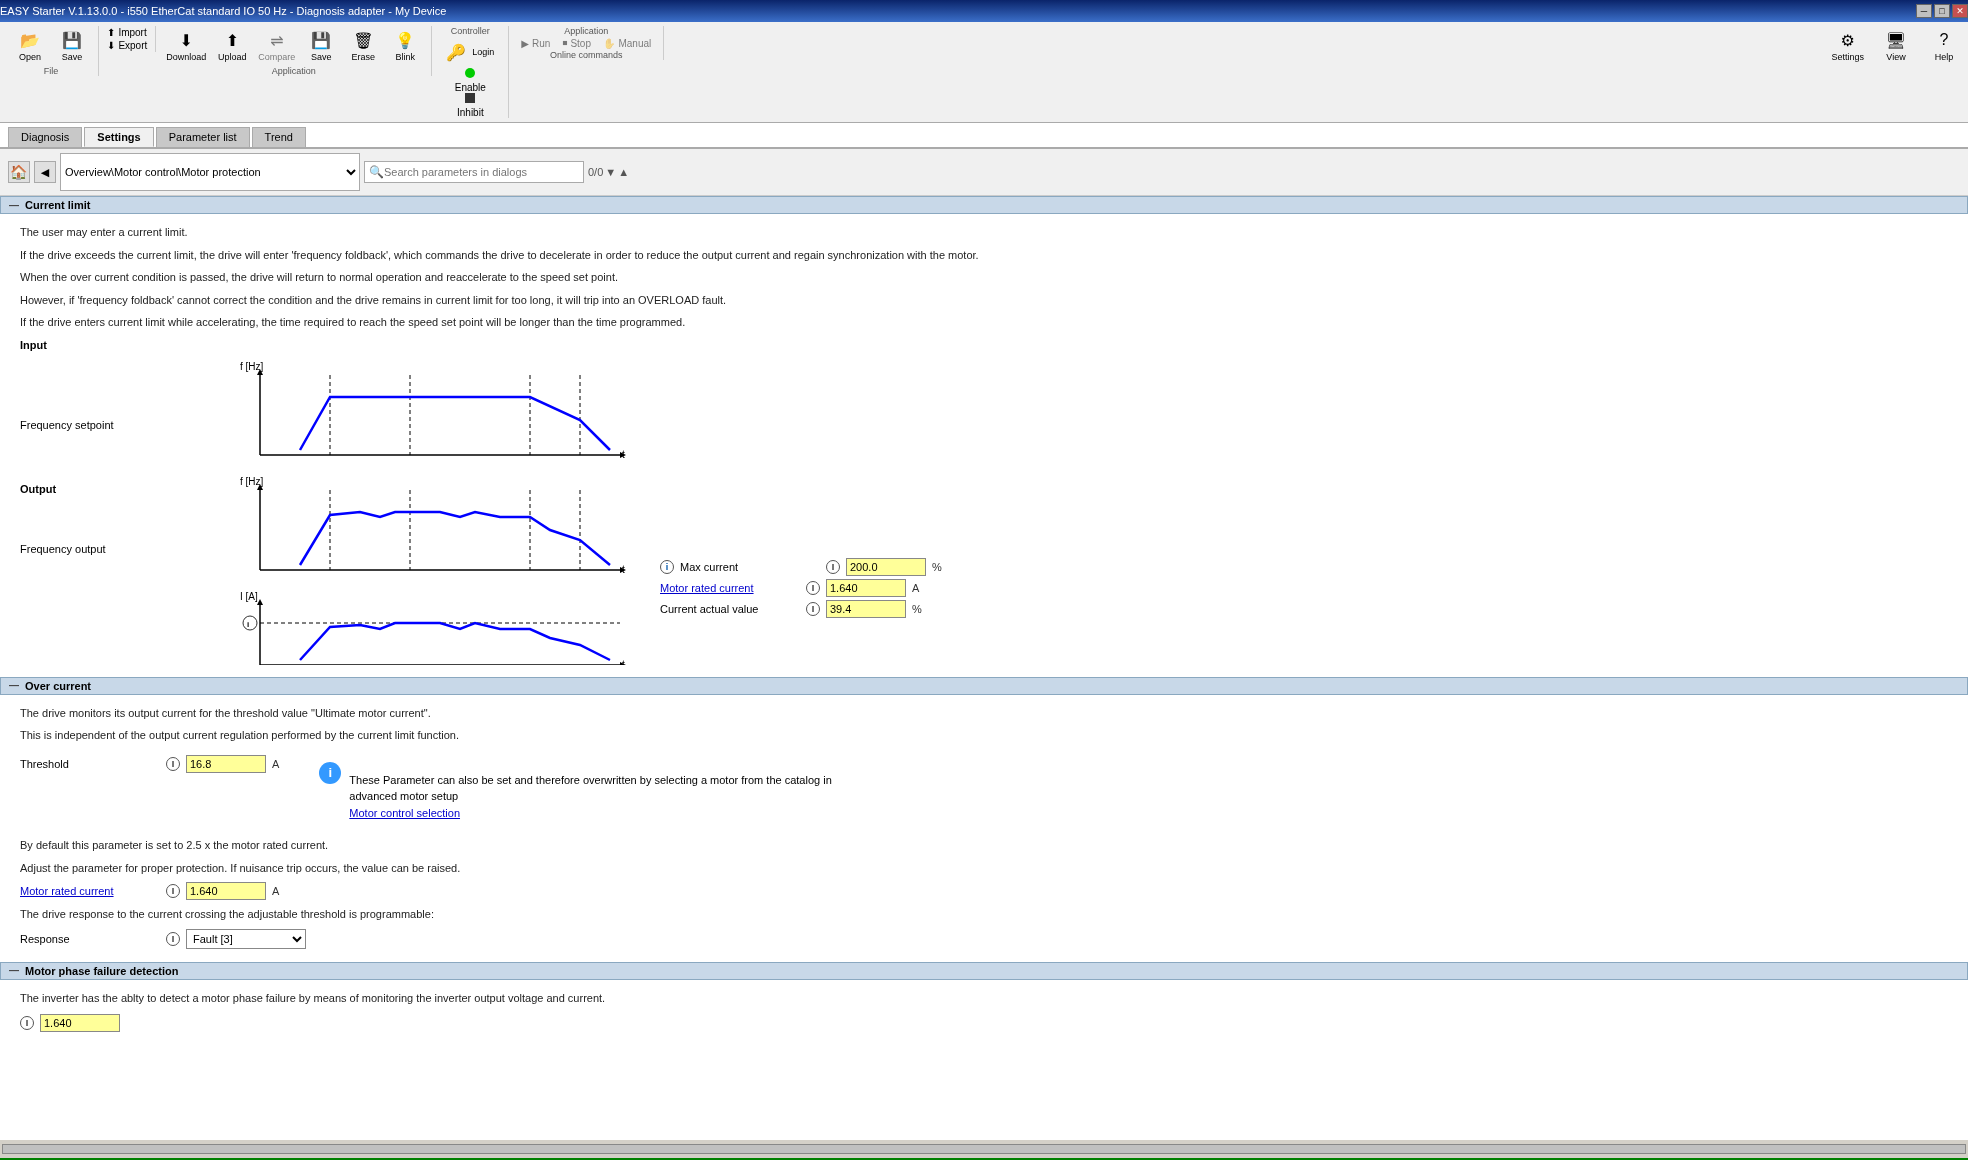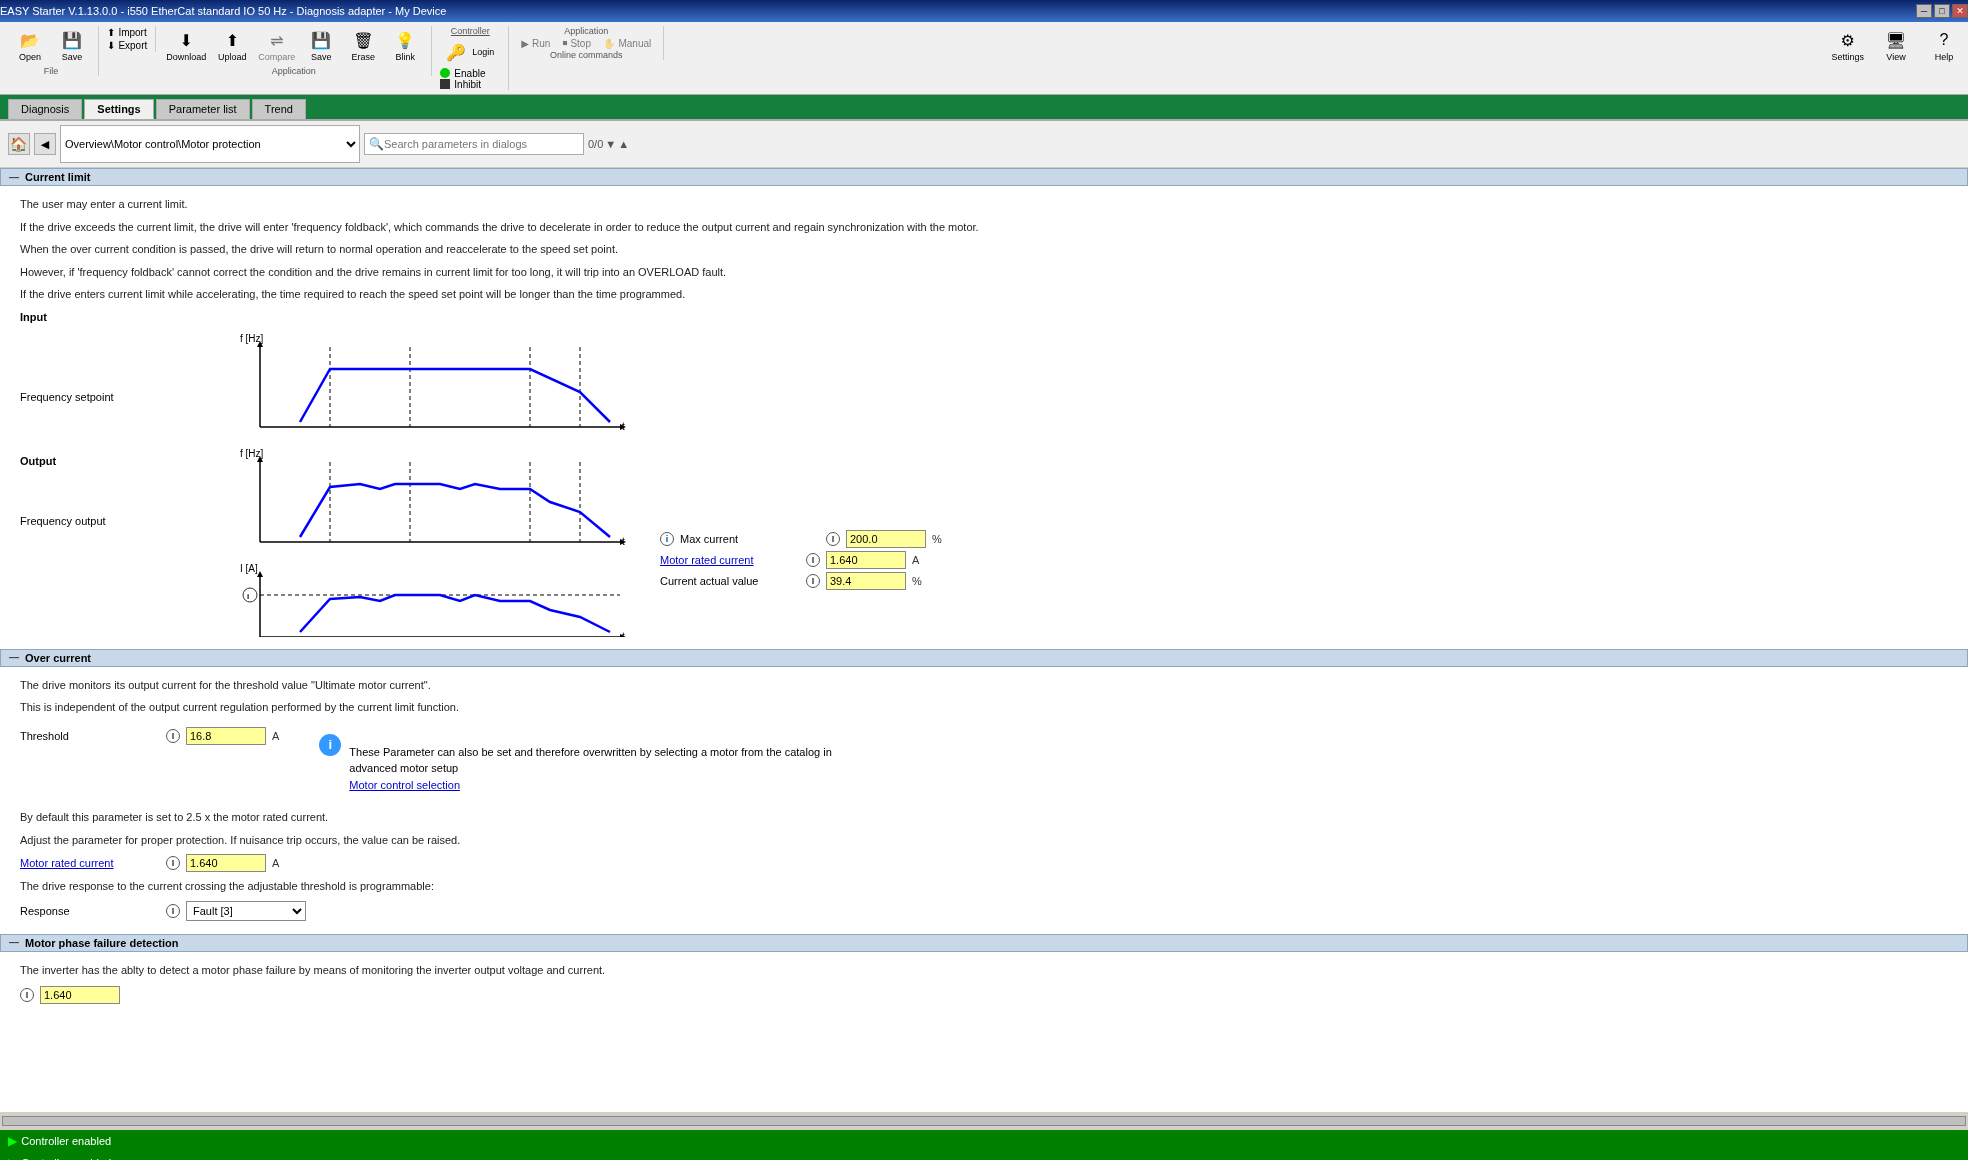--- a/index.html
+++ b/index.html
@@ -18,21 +18,21 @@
     .toolbar-group-label { font-size: 9px; color: #555; margin-top: 2px; }
     .toolbar-group-btns { display: flex; gap: 2px; }
     .tb-btn { display: flex; flex-direction: column; align-items: center; cursor: pointer; padding: 2px 4px; font-size: 10px; min-width: 40px; }
     .tb-icon { width: 24px; height: 24px; display: flex; align-items: center; justify-content: center; font-size: 16px; }
     .tb-label { font-size: 9px; text-align: center; }
     .tb-btn-sm { display: flex; align-items: center; gap: 3px; cursor: pointer; padding: 1px 4px; font-size: 10px; }
     .green-circle { width: 10px; height: 10px; background: #00cc00; border-radius: 50%; display: inline-block; }
     .black-sq { width: 10px; height: 10px; background: #333; display: inline-block; }
 
     
-    #tabs { display: flex; background: #15803d; border-bottom: 2px solid #aaa; padding-top: 4px; padding-left: 8px; gap: 2px; }
+    #tabs { display: flex; background: #ffffff; border-bottom: 2px solid #aaa; padding-top: 4px; padding-left: 8px; gap: 2px; }
     .tab { padding: 3px 12px; background: #c8c8c8; border: 1px solid #aaa; border-bottom: none; cursor: pointer; font-size: 11px; }
     .tab.active { background: #f0f0f0; border-bottom: 1px solid #f0f0f0; font-weight: bold; }
 
     
     #nav-bar { display: flex; align-items: center; gap: 4px; padding: 4px 8px; background: #f0f0f0; border-bottom: 1px solid #ccc; }
     #nav-bar .home-btn { width: 22px; height: 22px; background: #e0e0e0; border: 1px solid #aaa; display: flex; align-items: center; justify-content: center; cursor: pointer; font-size: 14px; }
     #nav-bar .back-btn { width: 22px; height: 22px; background: #e0e0e0; border: 1px solid #aaa; display: flex; align-items: center; justify-content: center; cursor: pointer; }
     #nav-bar select { height: 38px; font-size: 11px; border: 1px solid #aaa; background: white; width: 300px; }
     #nav-bar .search-box { display: flex; align-items: center; border: 1px solid #aaa; background: white; padding: 1px 4px; height: 22px; width: 220px; }
     #nav-bar .search-box input { border: none; outline: none; font-size: 11px; color: #999; width: 180px; }
@@ -74,21 +74,21 @@
     
     .info-box { display: flex; gap: 8px; align-items: flex-start; margin: 8px 0; }
     .info-circle { width: 22px; height: 22px; border-radius: 50%; background: #3399ff; color: white; display: flex; align-items: center; justify-content: center; font-size: 13px; font-weight: bold; flex-shrink: 0; margin-top: 2px; }
     .info-text { font-size: 11px; line-height: 1.5; margin-top: 12px; }
     .toolbar-right { margin-left: auto; display: flex; align-items: center; gap: 8px; }
 
     .online-group { display: flex; flex-direction: column; padding: 0 8px; }
     .online-btns { display: flex; gap: 4px; align-items: center; }
 
     .ctrl-group { display: flex; flex-direction: column; }
-    .ctrl-row { display: flex; align-items: flex-start; gap: 2px; }
+    .ctrl-row { display: flex; align-items: center; gap: 2px; flex-direction: column; }
   </style>
 </head>
 <body>
 
 <div id="title-bar">
   <span>EASY Starter V.1.13.0.0 - i550 EtherCat standard IO 50 Hz - Diagnosis adapter - My Device</span>
   <div class="controls">
     <div class="win-btn">─</div>
     <div class="win-btn">□</div>
     <div class="win-btn close">✕</div>
@@ -147,21 +147,21 @@
         </div>
         <div class="tb-btn">
           <div class="tb-icon">💡</div>
           <div class="tb-label">Blink</div>
         </div>
       </div>
       <div class="toolbar-group-label">Application</div>
     </div>
 
     <div style="display:flex; flex-direction:column; padding: 0 8px; border-right:1px solid #ccc;">
-      <div style="font-size:9px; color:#555; text-align:center; margin-bottom:2px;text-decoration:underline;">Controller</div>
+      <div style="font-size:9px; color:#555; text-align:center; margin-bottom:2px;">Controller</div>
       <div class="ctrl-group">
         <div class="tb-btn" style="flex-direction:row; gap:4px; min-width:60px;">
           <div class="tb-icon" style="width:24px; height:24px; font-size:16px;">🔑</div>
           <div class="tb-label">Login</div>
         </div>
         <div class="ctrl-row" style="margin-top:2px; gap:4px;">
           <span class="green-circle"></span>
           <span style="font-size:10px;">Enable</span>
         </div>
         <div class="ctrl-row" style="gap:4px;">

